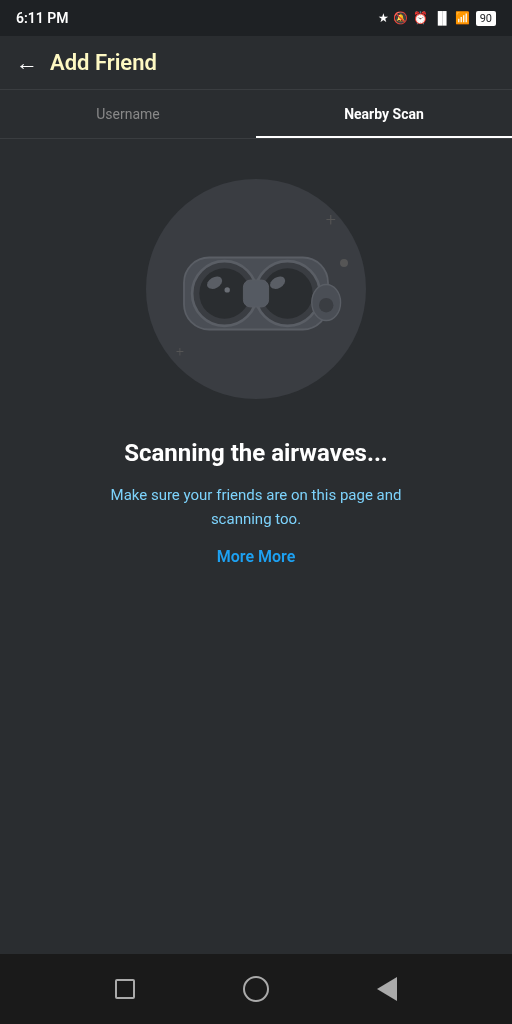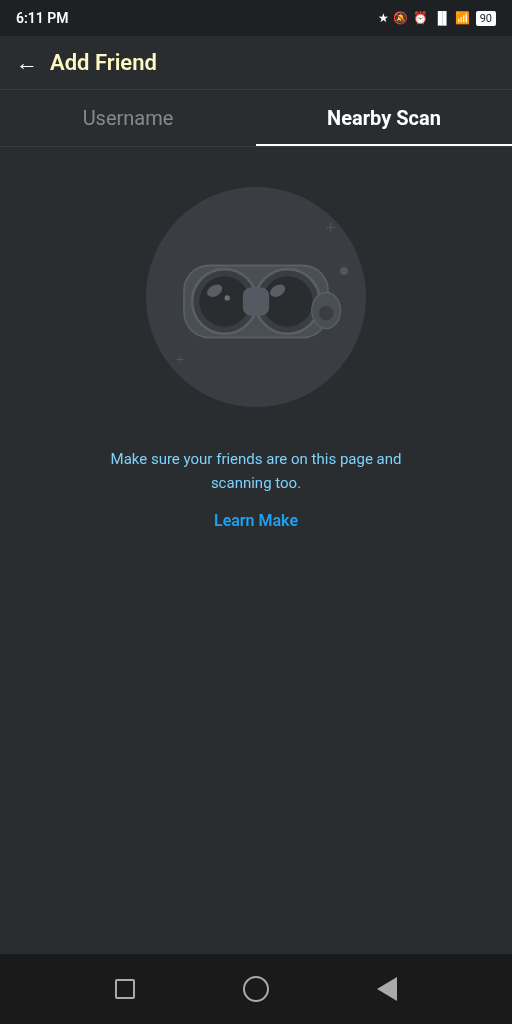--- a/index.html
+++ b/index.html
@@ -72,21 +72,21 @@
     
     .tabs {
       display: flex;
       background: #2a2d30;
       border-bottom: 1px solid #3a3d40;
     }
     .tab {
       flex: 1;
       text-align: center;
       padding: 16px 0;
-      font-size: 20px;
+      font-size: 14px;
       cursor: pointer;
       color: #888;
       position: relative;
     }
     .tab.active {
       color: #fff;
       font-weight: 700;
     }
     .tab.active::after {
       content: '';
@@ -274,24 +274,25 @@
 
       <rect x="86" y="55" width="28" height="30" rx="8" fill="#555a62" stroke="#5a5e65" stroke-width="1"></rect>
 
       <ellipse cx="178" cy="80" rx="16" ry="20" fill="#4a4e55" stroke="#5a5e65" stroke-width="1.5"></ellipse>
       <circle cx="178" cy="83" r="8" fill="#3a3d42"></circle>
 
       <circle cx="68" cy="66" r="3" fill="#6a6e75"></circle>
     </svg>
   </div>
 
+  <div class="scan-title">Scanning the airwaves...</div>
 
   <div class="scan-description">Make sure your friends are on this page and scanning too.</div>
 
-  <a class="learn-more" href="#">Learn Make</a>
+  <a class="learn-more" href="#">More More</a>
 
   <div class="spacer"></div>
 </div>
 
 <div class="bottom-nav">
   <div class="nav-btn">
     <div class="nav-square"></div>
   </div>
   <div class="nav-btn">
     <div class="nav-circle"></div>

